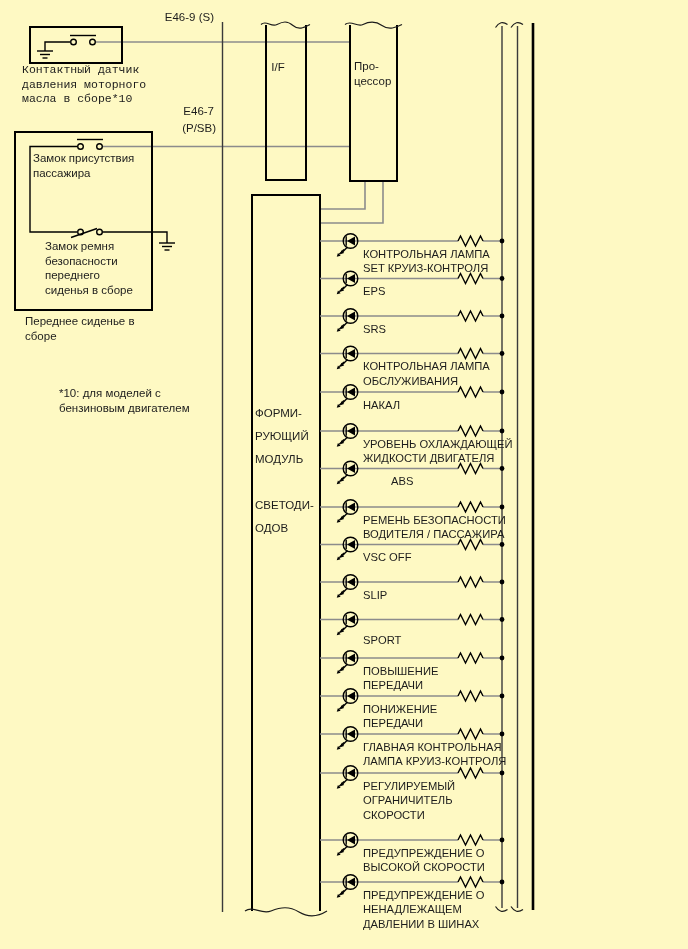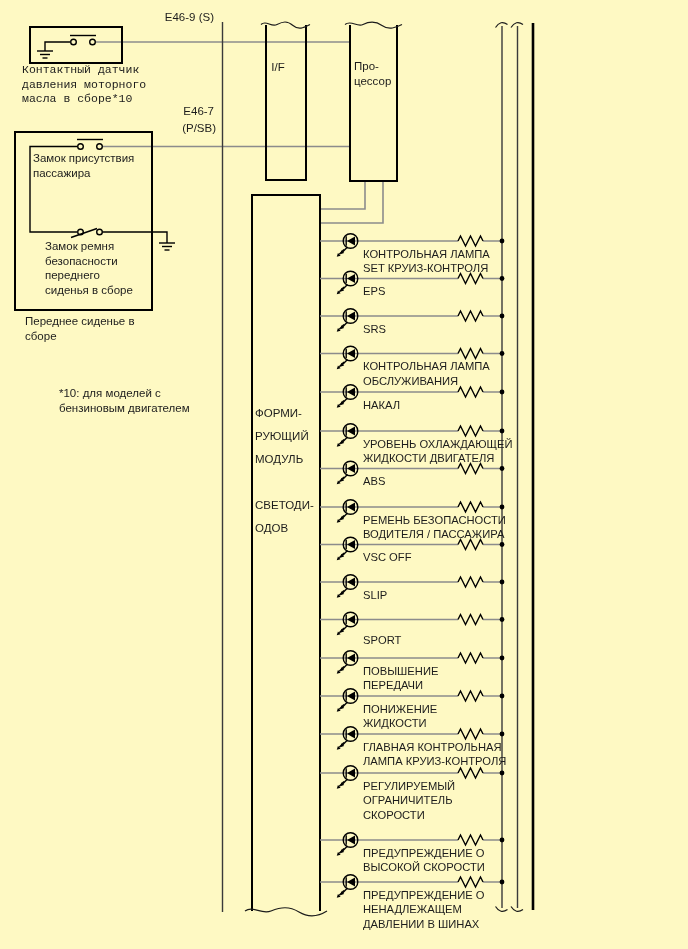--- a/index.html
+++ b/index.html
@@ -364,30 +364,30 @@
 ОДОВ</div>
 <div class="t rowlab" style="top: 246.5px;">КОНТРОЛЬНАЯ ЛАМПА
 SET КРУИЗ-КОНТРОЛЯ</div>
     <div class="t rowlab" style="top: 284px;">EPS</div>
     <div class="t rowlab" style="top: 321.5px;">SRS</div>
     <div class="t rowlab" style="top: 359px;">КОНТРОЛЬНАЯ ЛАМПА
 ОБСЛУЖИВАНИЯ</div>
     <div class="t rowlab" style="top: 397.5px;">НАКАЛ</div>
     <div class="t rowlab" style="top: 436.5px;">УРОВЕНЬ ОХЛАЖДАЮЩЕЙ
 ЖИДКОСТИ ДВИГАТЕЛЯ</div>
-    <div class="t rowlab" style="top: 474px;">ABS</div>
+    <div class="t rowlab" style="top: 474px; margin-left: 28px;">ABS</div>
     <div class="t rowlab" style="top: 512.5px;">РЕМЕНЬ БЕЗОПАСНОСТИ
 ВОДИТЕЛЯ / ПАССАЖИРА</div>
     <div class="t rowlab" style="top: 550px;">VSC OFF</div>
     <div class="t rowlab" style="top: 587.5px;">SLIP</div>
     <div class="t rowlab" style="top: 625px; margin-top: 8px;">SPORT</div>
     <div class="t rowlab" style="top: 663.5px;">ПОВЫШЕНИЕ
 ПЕРЕДАЧИ</div>
     <div class="t rowlab" style="top: 701.5px;">ПОНИЖЕНИЕ
-ЖИДКОСТИ</div>
+ПЕРЕДАЧИ</div>
     <div class="t rowlab" style="top: 778.5px;">РЕГУЛИРУЕМЫЙ
 ОГРАНИЧИТЕЛЬ
 СКОРОСТИ</div>
     <div class="t rowlab" style="top: 739.5px;">ГЛАВНАЯ КОНТРОЛЬНАЯ
 ЛАМПА КРУИЗ-КОНТРОЛЯ</div>
     <div class="t rowlab" style="top: 845.5px;">ПРЕДУПРЕЖДЕНИЕ О
 ВЫСОКОЙ СКОРОСТИ</div>
     <div class="t rowlab" style="top: 887.5px;">ПРЕДУПРЕЖДЕНИЕ О
 НЕНАДЛЕЖАЩЕМ
 ДАВЛЕНИИ В ШИНАХ</div>

